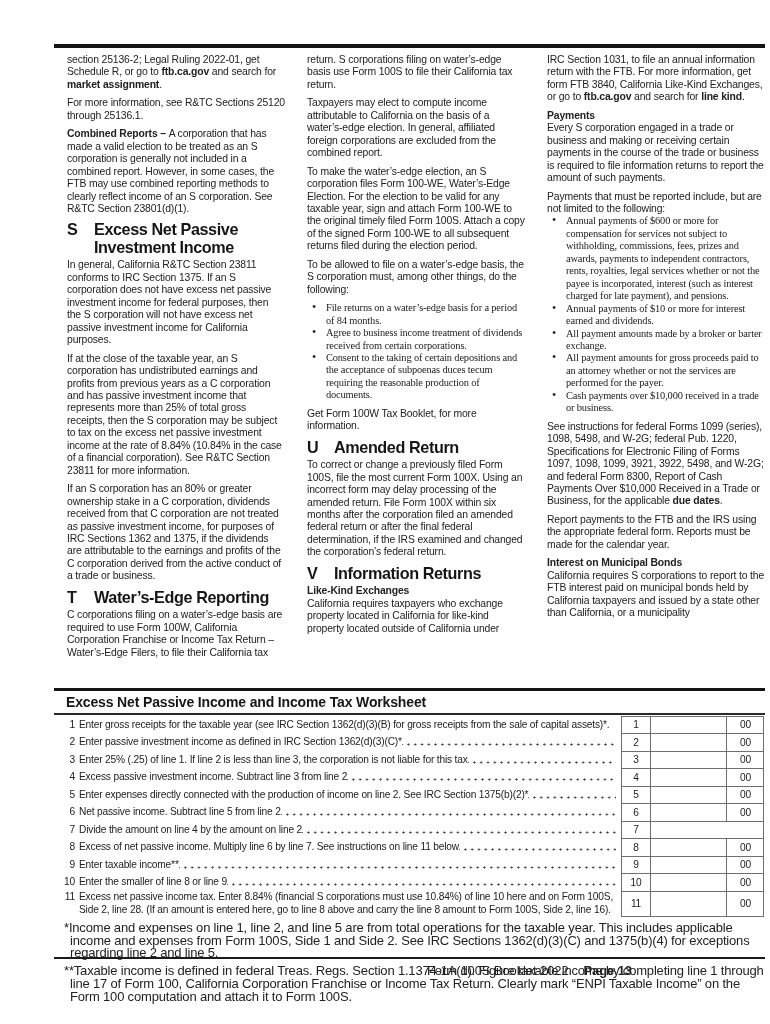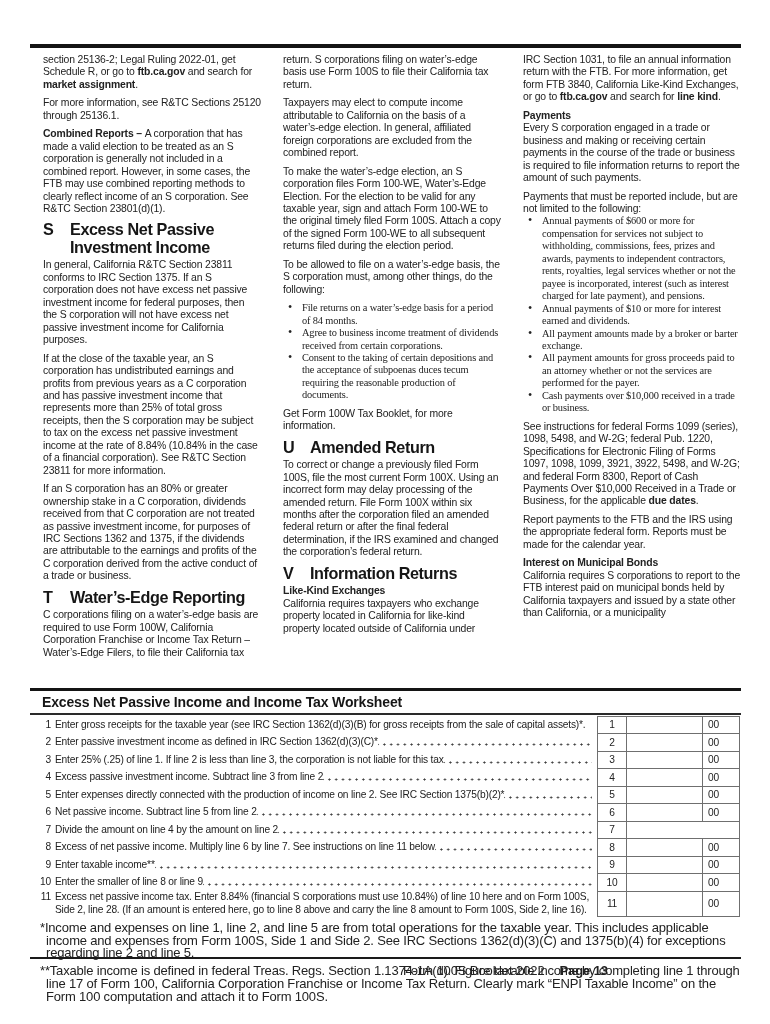--- a/index.html
+++ b/index.html
@@ -4,21 +4,21 @@
 <style>
   * { margin:0; padding:0; box-sizing:border-box; }
   html,body { background:#ffffff; }
   body {
     width:770px; height:1024px;
     font-family:"Liberation Sans", sans-serif;
     color:#222222;
     position:relative;
     overflow:hidden;
   }
-  .page { width:638px; height:1024px; position:relative; }
+  .page { width:638px; height:1024px; position:relative;margin-left:24px; }
 
   .topbar {
     position:absolute; left:30px; top:44px; width:711px; height:4px;
     background:#141414;
   }
 
   
   .columns {
     position:absolute; left:43px; top:54px; width:698px; height:630px;
     display:grid; grid-template-columns:repeat(3, 1fr); column-gap:22px;
@@ -54,21 +54,21 @@
   .dtext { flex:0 1 auto; line-height:12.6px; }
   .leader {
     flex:1 1 8px; min-width:8px; height:12.6px; align-self:flex-start;
     background-image:radial-gradient(circle, #3a3a3a 0.9px, transparent 1.15px);
     background-size:6.8px 3px;
     background-repeat:repeat-x;
     background-position:3px 7px;
   }
   td.box { border:1.5px solid #6f6f6f; height:17.5px; }
   td.numbox { text-align:center; }
-  td.cents { padding-left:5px; }
+  td.cents { padding-left:13px; }
   col.c-num { width:29px; } col.c-amt { width:76px; } col.c-cents { width:37px; }
 
   .footnotes { margin-top:5px; width:700px; font-size:13px; line-height:12.8px; letter-spacing:-0.18px; }
   .footnotes p { margin:0 0 5px 0; padding-left:6px; text-indent:-6px; }
 
   .footrule { position:absolute; left:30px; top:957px; width:711px; height:2.2px; background:#1a1a1a; }
   .footer {
     position:absolute; right:30px; top:963px;
     display:flex; gap:15px; font-size:13px; letter-spacing:-0.1px;
   }

